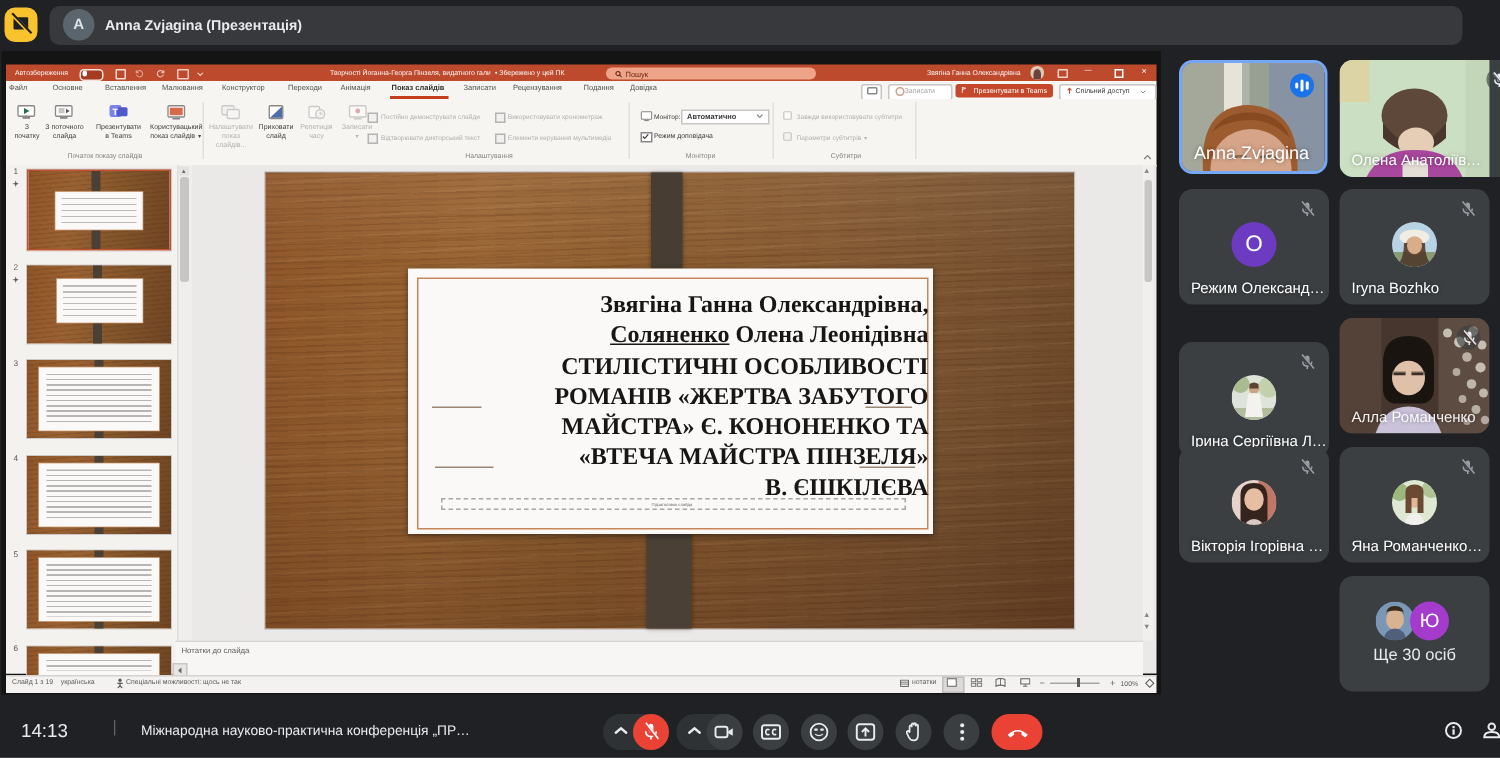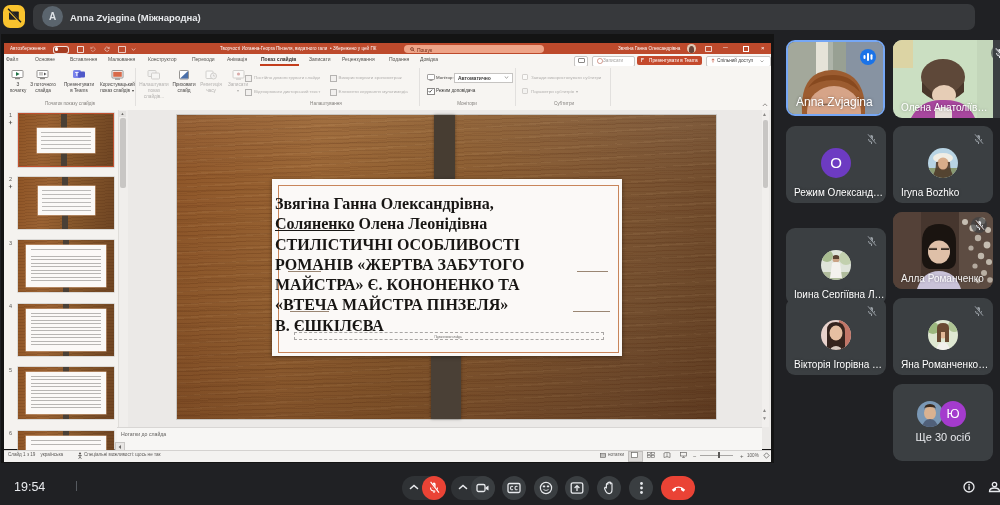--- a/index.html
+++ b/index.html
@@ -19,21 +19,21 @@
  <svg width="22" height="24" viewBox="0 0 22 24">
         <g>
  <rect x="6" y="6.5" width="9.8" height="8.2" rx="0.8" fill="#1f2023"></rect>
  <path d="M4.5 4 L17.5 17.5" stroke="#f9c32e" stroke-width="2.4" fill="none"></path>
  <path d="M5.1 3.8 L18 17.2" stroke="#1f2023" stroke-width="1.4" fill="none"></path>
         </g>
       </svg>
 </div>
 <div class="abs" style="left:33px;top:4px;width:942px;height:26px;border-radius:7px;background:#37393c;"></div>
 <div class="abs" style="left:42px;top:6px;width:21px;height:21px;border-radius:50%;background:#5b656e;color:#dfe3e7;font-size:10px;font-weight:700;text-align:center;line-height:21px;">A</div>
-<div class="abs" style="left:70px;top:11.5px;font-size:9.5px;font-weight:700;color:#e8eaed;">Anna Zvjagina (Міжнародна)</div>
+<div class="abs" style="left:70px;top:11.5px;font-size:9.5px;font-weight:700;color:#e8eaed;">Anna Zvjagina (Презентація)</div>
 
 <div class="abs" style="left:1px;top:34px;width:773px;height:429px;background:#141414;"></div>
 
 <div class="abs" style="left:4px;top:43px;width:767px;height:11px;background:#bd4a2c;"></div>
 <div class="abs" style="left:10px;top:46px;font-size:4.6px;color:rgba(255,255,255,.95);">Автозбереження</div>
 <div class="abs" style="left:53px;top:46px;width:14px;height:5.8px;border-radius:3px;border:0.7px solid rgba(255,255,255,.85);background:rgba(120,35,15,.35);"></div>
 <div class="abs" style="left:54.6px;top:47.3px;width:3.8px;height:3.8px;border-radius:50%;background:#fff;"></div>
 <div class="abs" style="left:77px;top:46px;width:4.8px;height:5.2px;border:0.7px solid rgba(255,255,255,.8);border-radius:0.8px;"></div>
 <div class="abs" style="left:90px;top:45.8px;width:6px;height:6px;">
       <svg width="6" height="6">
@@ -296,21 +296,21 @@
 <div class="abs slidewood" style="left:177px;top:115px;width:539px;height:304px;">
  <div class="abs" style="left:256.8px;top:0;width:21.6px;height:64px;background:#473d32;box-shadow:0 0 3px rgba(0,0,0,.35);"></div>
  <div class="abs" style="left:254px;top:241px;width:30px;height:63px;background:#4a4036;box-shadow:0 0 3px rgba(0,0,0,.35);"></div>
  <div class="abs" style="left:95px;top:64px;width:350px;height:177px;background:#fbf9f7;box-shadow:0 1px 4px rgba(0,0,0,.45);"></div>
  <div class="abs" style="left:100.5px;top:69.5px;width:339px;height:166px;border:0.8px solid #c8855a;"></div>
 
  <div class="abs" style="left:111px;top:156.2px;width:33px;height:1px;background:#9a8673;"></div>
  <div class="abs" style="left:400px;top:156.2px;width:31px;height:1px;background:#9a8673;"></div>
  <div class="abs" style="left:113px;top:195.8px;width:39px;height:1px;background:#9a8673;"></div>
  <div class="abs" style="left:396px;top:195.8px;width:37px;height:1px;background:#9a8673;"></div>
- <div class="abs" style="left:98px;top:79px;width:344px;text-align:left;font-family:'Liberation Serif',serif;font-weight:700;color:#181614;font-size:16px;line-height:20.3px;">
+ <div class="abs" style="left:98px;top:79px;width:344px;text-align:right;font-family:'Liberation Serif',serif;font-weight:700;color:#181614;font-size:16px;line-height:20.3px;">
   Звягіна Ганна Олександрівна,<br>
   <span style="text-decoration:underline;">Соляненко</span> Олена Леонідівна<br>
   СТИЛІСТИЧНІ ОСОБЛИВОСТІ<br>
   РОМАНІВ «ЖЕРТВА ЗАБУТОГО<br>
   МАЙСТРА» Є. КОНОНЕНКО ТА<br>
   «ВТЕЧА МАЙСТРА ПІНЗЕЛЯ»<br>
   В. ЄШКІЛЄВА
  </div>
  <div class="abs" style="left:117px;top:217.3px;width:308px;height:6px;border:0.8px dashed #a8a6a4;"></div>
  <div class="abs" style="left:117px;top:218.8px;width:308px;text-align:center;font-size:4px;color:#6a6866;transform:scale(.7);">Підзаголовок слайда</div>
@@ -371,22 +371,23 @@
 <div class="abs" style="left:700px;top:454.7px;width:33px;height:1px;background:#a8a6a4;"></div>
 <div class="abs" style="left:717.5px;top:452.2px;width:2.5px;height:6px;background:#5b5957;"></div>
 <div class="abs" style="left:740px;top:452.5px;font-size:6px;color:#5b5957;">+</div>
 <div class="abs" style="left:747px;top:452.5px;font-size:4.6px;color:#5b5957;">100%</div>
 <div class="abs" style="left:762.5px;top:452px;width:7px;height:7px;">
       <svg width="7" height="7">
         <rect x="1.6" y="1.6" width="3.8" height="3.8" fill="none" stroke="#5b5957" stroke-width="0.7" transform="rotate(45 3.5 3.5)"></rect>
       </svg>
     </div>
 
-<div class="abs" style="left:14px;top:480px;font-size:12.5px;font-weight:500;color:#e8eaed;">19:54</div>
+<div class="abs" style="left:14px;top:480px;font-size:12.5px;font-weight:500;color:#e8eaed;">14:13</div>
 <div class="abs" style="left:75px;top:479px;font-size:11px;color:#5f6368;">|</div>
+<div class="abs" style="left:94px;top:481.5px;font-size:9.2px;font-weight:500;color:#e8eaed;">Міжнародна науково-практична конференція „ПР…</div>
 
 <div class="abs" style="left:402px;top:476px;width:44px;height:24px;border-radius:12px;background:#2f3235;"></div>
 <div class="abs" style="left:409px;top:484px;width:10px;height:6px;">
       <svg width="10" height="6">
         <path d="M1.5 4.5 L5 1.5 L8.5 4.5" stroke="#e8eaed" stroke-width="1.6" fill="none" stroke-linecap="round"></path>
       </svg>
     </div>
 <div class="abs" style="left:422px;top:476px;width:24px;height:24px;border-radius:50%;background:#ea4335;"></div>
 <div class="abs" style="left:428px;top:481px;width:12px;height:14px;">
       <svg width="12" height="14">

